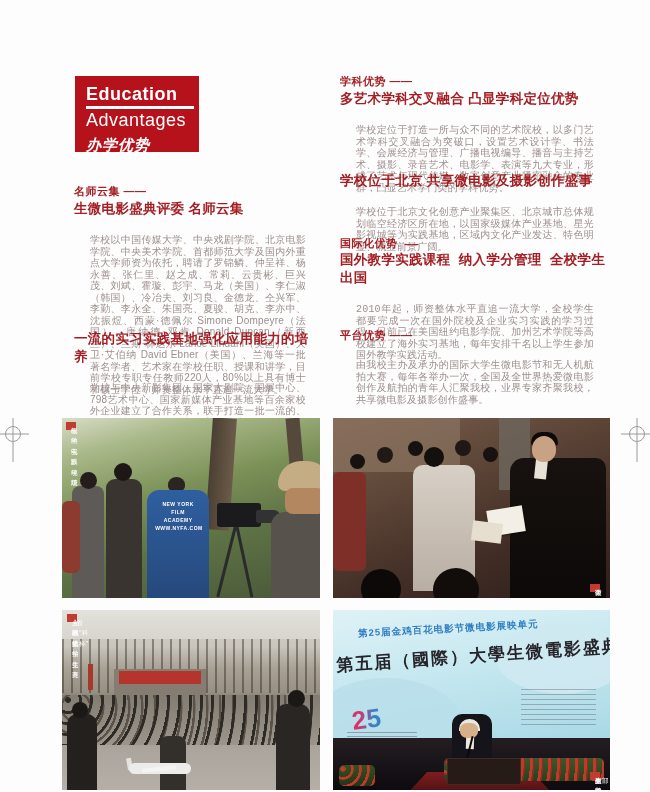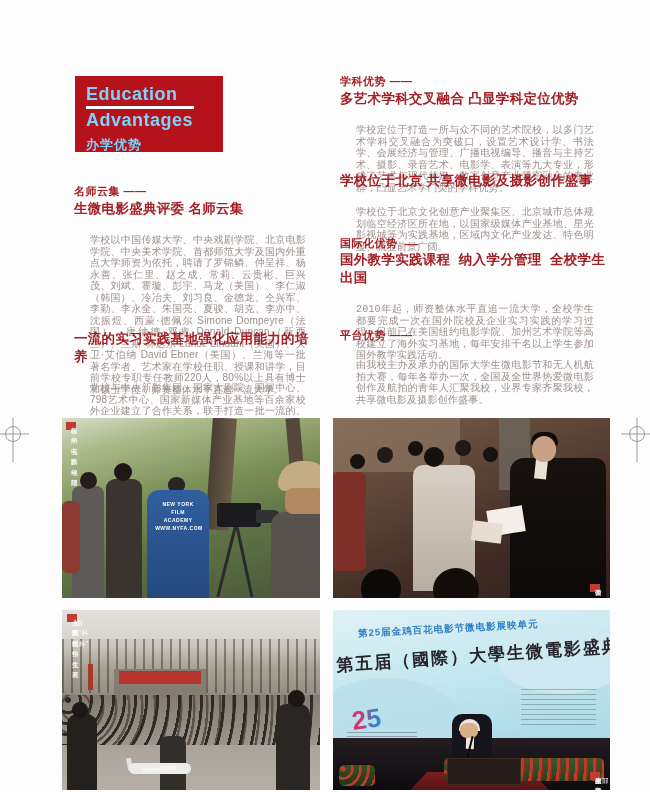--- a/index.html
+++ b/index.html
@@ -5,26 +5,26 @@
   html,body{margin:0;padding:0;background:#e9e9e9;}
   .page{position:relative;width:650px;height:792px;background:#fdfdfd;overflow:hidden;
         font-family:"Liberation Sans","DejaVu Sans",sans-serif;margin:0 auto;}
 
   
   .regmark{position:absolute;top:416px;width:32px;height:48px;}
   .regmark.left{left:-3px;}
   .regmark.right{right:-3px;}
 
   
-  .logo-box{position:absolute;left:75px;top:76px;width:148px;height:76px;background:#b5121c;
-            color:#7dd3fc;padding:9px 11px;box-sizing:border-box;}
+  .logo-box{position:absolute;left:75px;top:76px;width:124px;height:76px;background:#b5121c;
+            color:#ffffff;padding:9px 11px;box-sizing:border-box;}
   .logo-en1{display:inline-block;font-size:18px;font-weight:bold;letter-spacing:.5px;
             border-bottom:3px solid #fff;padding-right:16px;padding-bottom:1px;line-height:1.1;}
-  .logo-en2{font-size:18px;font-weight:bold;letter-spacing:.5px;line-height:1.25;}
-  .logo-cn{font-size:13px;font-weight:bold;margin-top:5px;letter-spacing:1px;}
+  .logo-en2{font-size:18px;font-weight:normal;letter-spacing:.5px;line-height:1.25;}
+  .logo-cn{font-size:15px;font-weight:bold;margin-top:5px;letter-spacing:1px;font-style:italic;}
 
   
   .sec{position:absolute;}
   .sec h3{margin:0 0 1px 0;font-size:11px;font-weight:bold;color:#a31f24;letter-spacing:.5px;}
   .sec h2{margin:0 0 9px 0;font-size:13.5px;font-weight:bold;color:#a31f24;line-height:1.35;letter-spacing:.3px;}
   .sec p{margin:16px;font-size:10px;line-height:11.5px;color:#9c8f8d;text-align:justify;letter-spacing:.2px;}
   .sec-faculty   {left:74px;top:184px;width:248px;}
   .sec-practice  {left:74px;top:330px;width:248px;}
   .sec-discipline{left:340px;top:74px;width:270px;}
   .sec-region    {left:340px;top:172px;width:270px;}

